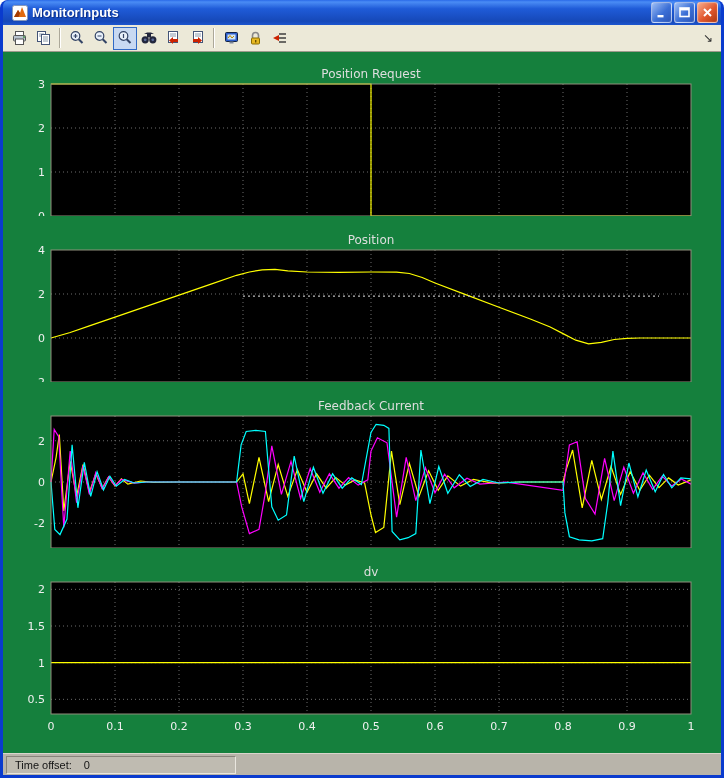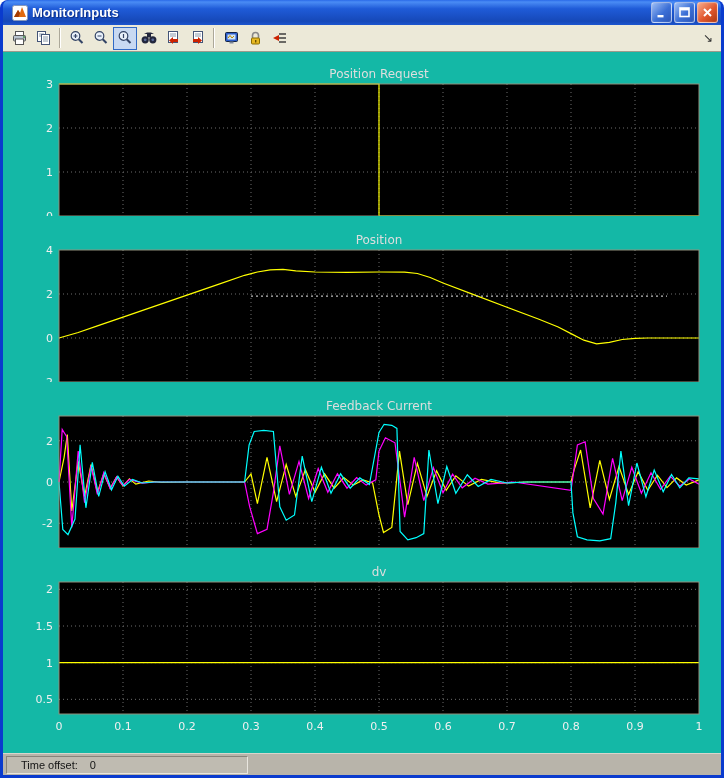--- a/index.html
+++ b/index.html
@@ -16,27 +16,27 @@
     background:linear-gradient(135deg,#9dbef5 0%,#3b6fd6 55%,#2a55b8 100%);box-shadow:inset 0 0 2px #fff3;}
   .cap-btn.close{background:linear-gradient(135deg,#f6ab8c 0%,#e1572d 55%,#ad3810 100%);}
   .client{width:718px;height:750px;background:#808080;display:flex;flex-direction:column;}
   .toolbar{height:27px;box-sizing:border-box;background:#ece9d8;border-bottom:1px solid #9c9a8c;
     display:flex;align-items:center;padding:1px 4px;}
   .tool{width:24px;height:23px;border:1px solid transparent;background:transparent;padding:0;
     display:flex;align-items:center;justify-content:center;cursor:default;}
   .tool.active{background:#c8d9f2;border:1px solid #316ac5;}
   .sep{width:1px;height:20px;background:#aca899;border-right:1px solid #ffffff;margin:0 4px;}
   .toolbar-chevron{margin-left:auto;color:#333;font-size:12px;padding-right:4px;line-height:10px;}
-  .main{flex:1 1 auto;background:#14b8a6;padding:14px 0 0 20px;overflow:hidden;}
+  .main{flex:1 1 auto;background:#15803d;padding:14px 0 0 12px;overflow:hidden;}
   .chart{margin:0 0 16px 0;line-height:0;}
   svg text{font-family:"DejaVu Sans","Liberation Sans",sans-serif;}
   .statusbar{height:21px;background:#b8b4aa;display:flex;align-items:center;padding-left:3px;
     border-top:1px solid #d8d5cc;}
   .status-panel{height:16px;width:212px;display:flex;align-items:center;background:#bfbbb1;
-    border:1px solid;border-color:#87837a #e9e6df #e9e6df #87837a;padding:0 14px;}
+    border:1px solid;border-color:#87837a #e9e6df #e9e6df #87837a;padding:0 8px;}
   .status-label{font-size:11px;color:#141414;margin-right:12px;}
   .status-value{font-size:11px;color:#141414;}
 </style>
 </head>
 <body>
 
 <div class="window">
 
   <div class="titlebar">
     <span class="app-icon">

